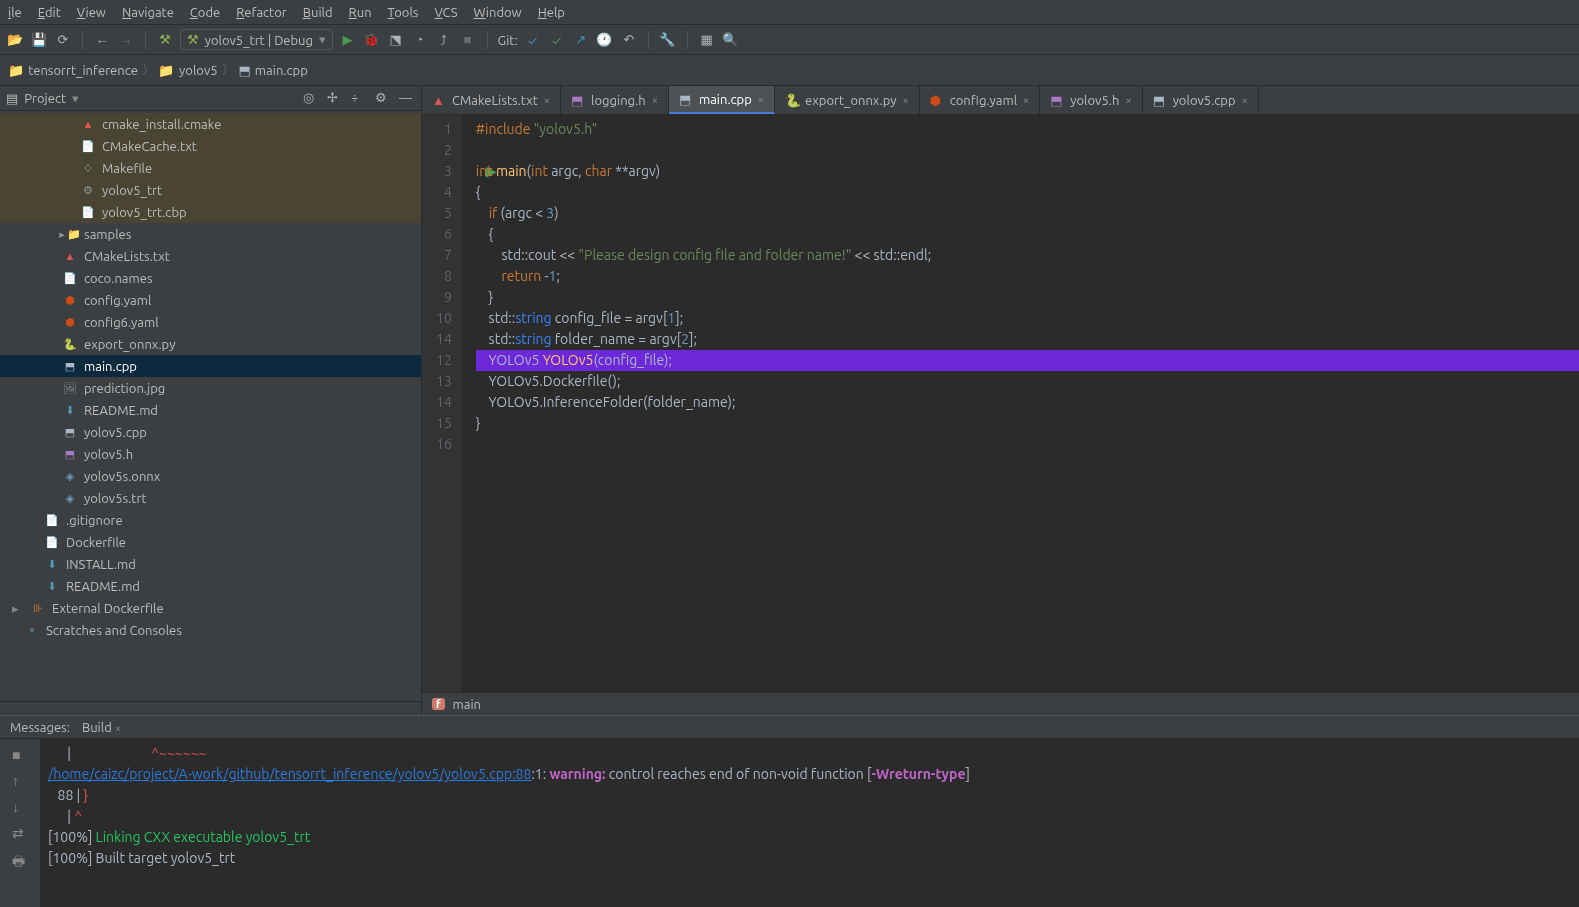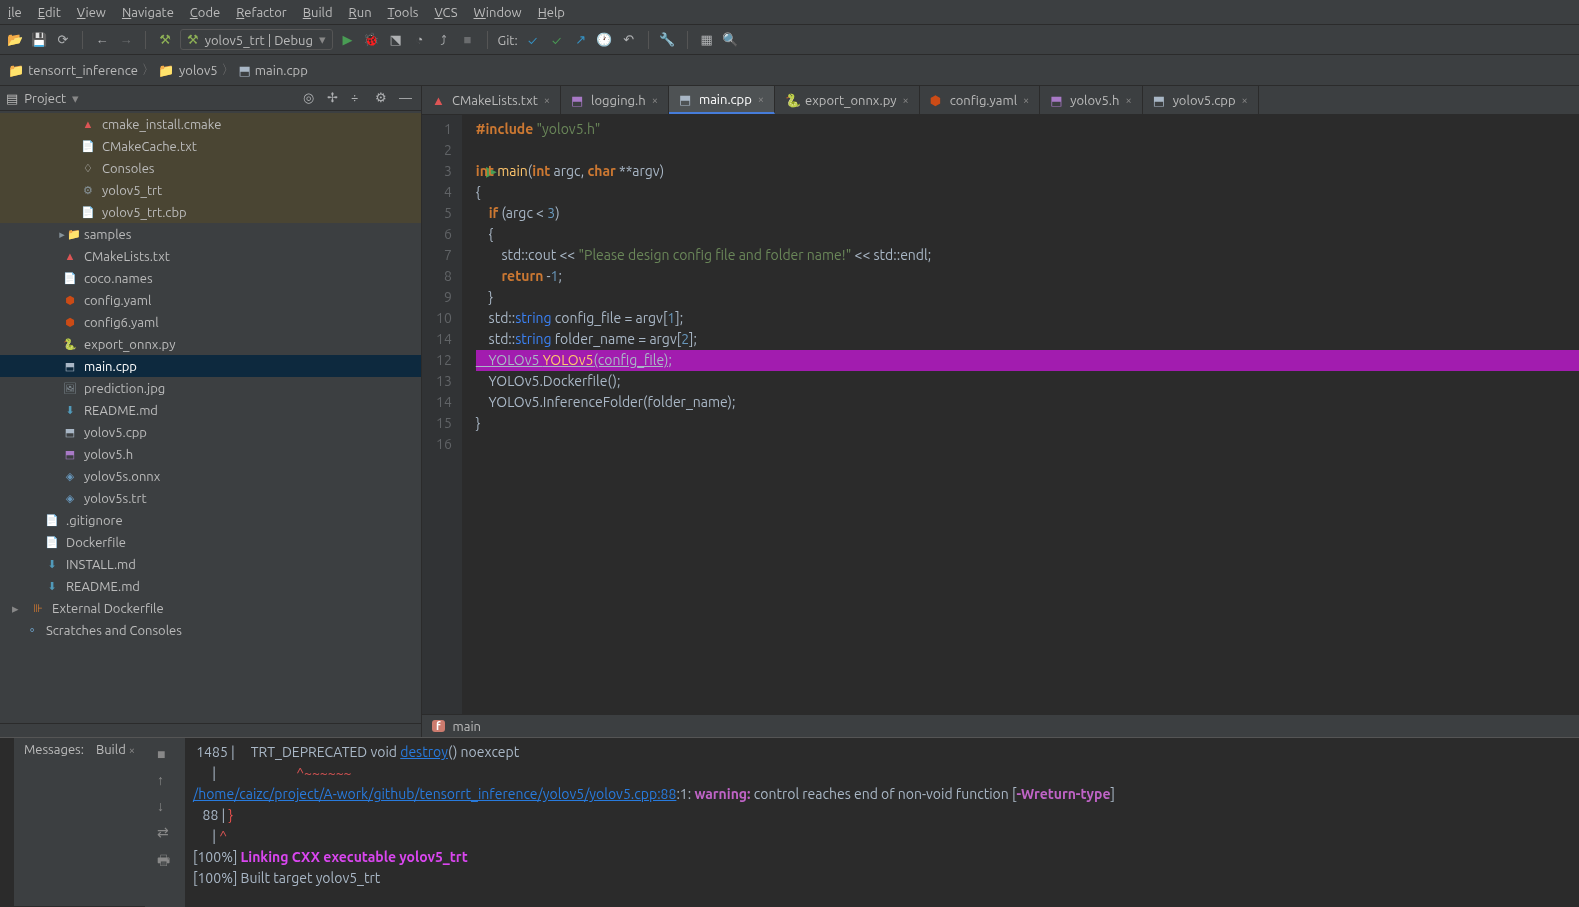--- a/index.html
+++ b/index.html
@@ -34,40 +34,40 @@
 .tab { display:flex; align-items:center; gap:6px; padding:6px 10px; color:#bbb; border-right:1px solid #2b2b2b; cursor:pointer; }
 .tab.active { background:#4e5254; color:#fff; border-bottom:2px solid #467cda; }
 .tab .close { color:#888; font-size:11px; }
 .tab .fi { width:14px; height:14px; }
 .editor { flex:1; display:flex; font-family:"JetBrains Mono","DejaVu Sans Mono",monospace; font-size:14px; overflow:hidden; position:relative; }
 .gutter { background:#313335; color:#606366; text-align:right; padding:4px 10px 4px 14px; user-select:none; }
 .gutter div { height:21px; line-height:21px; }
 .gutter .run-marker { color:#499c54; position:absolute; left:50px; }
 .code { flex:1; padding:4px 0 4px 14px; color:#a9b7c6; position:relative; }
 .code .line { height:21px; line-height:21px; white-space:pre; }
-.code .line.current { background:#a21caf;text-decoration:underline; }
-.kw { color:#cc7832; font-weight:bold; }
+.code .line.current { background:#6d28d9; }
+.kw { color:#cc7832; font-weight:normal; }
 .str { color:#6a8759; }
 .num { color:#6897bb; }
 .fn { color:#ffc66d; }
 .typ { color:#3b82f6; }
 .breadcrumb-bottom { background:#3c3f41; padding:4px 10px; color:#bbb; display:flex; gap:8px; align-items:center; border-top:1px solid #2b2b2b; }
 .fn-badge { background:#cc7b6e; color:#fff; border-radius:3px; padding:0 4px; font-size:11px; font-weight:bold; }
-.bottom-panel { height:170px; background:#2b2b2b; display:flex; border-top:1px solid #555;padding-left:14px; }
+.bottom-panel { height:192px; background:#2b2b2b; display:flex; flex-direction:column; border-top:1px solid #555; }
 .bottom-tabs { background:#3c3f41; padding:4px 10px; display:flex; gap:12px; border-bottom:1px solid #2b2b2b; }
 .bottom-tabs span { color:#bbb; }
 .console { flex:1; display:flex; font-family:"JetBrains Mono",monospace; font-size:14px; }
 .console-gut { width:40px; background:#3c3f41; display:flex; flex-direction:column; align-items:center; gap:10px; padding:8px 0; }
 .console-gut .cic { width:16px; height:16px; color:#888; cursor:pointer; }
 .console-out { flex:1; padding:4px 8px; color:#a9b7c6; overflow:hidden; }
 .console-out .cline { line-height:21px; white-space:pre; }
 .link { color:#287bde; text-decoration:underline; }
 .err { color:#f0524f; }
 .errctx { color:#d25252; }
-.ok { color:#d946ef; font-weight:bold; }
+.ok { color:#22c55e; font-weight:normal; }
 .mag { color:#c064c7; font-weight:bold; }
 .scroll-x { height:14px; background:#3c3f41; border-top:1px solid #2b2b2b; }
 
 .fi-cmake { color:#dd5555; font-weight:bold; }
 .fi-txt { color:#87939a; }
 .fi-py { color:#3572a5; }
 .fi-yaml { color:#cb4b16; }
 .fi-cpp { color:#a9b7c6; }
 .fi-h { color:#a879c6; }
 .fi-folder { color:#87939a; }
@@ -163,21 +163,21 @@
         <div class="tree-item indent-3 hl">
           <span class="fi fi-cmake">▲</span>
           <span>cmake_install.cmake</span>
         </div>
         <div class="tree-item indent-3 hl">
           <span class="fi fi-txt">📄</span>
           <span>CMakeCache.txt</span>
         </div>
         <div class="tree-item indent-3 hl">
           <span class="fi fi-make">♢</span>
-          <span>Consoles</span>
+          <span>Makefile</span>
         </div>
         <div class="tree-item indent-3 hl">
           <span class="fi fi-txt">⚙</span>
           <span>yolov5_trt</span>
         </div>
         <div class="tree-item indent-3 hl">
           <span class="fi fi-txt">📄</span>
           <span>yolov5_trt.cbp</span>
         </div>
         <div class="tree-item indent-2">
@@ -350,21 +350,20 @@
   </div>
   <div class="console">
     <div class="console-gut">
       <span class="cic">■</span>
       <span class="cic">↑</span>
       <span class="cic">↓</span>
       <span class="cic">⇄</span>
       <span class="cic">🖶</span>
     </div>
     <div class="console-out" id="conout">
-        <div class="cline"> 1485 |     TRT_DEPRECATED void <span class="link">destroy</span>() noexcept</div>
         <div class="cline">      |                         <span class="errctx">^~~~~~~</span></div>
         <div class="cline"><span class="link">/home/caizc/project/A-work/github/tensorrt_inference/yolov5/yolov5.cpp:88</span>:1: <span class="mag">warning:</span> control reaches end of non-void function [<span class="mag">-Wreturn-type</span>]</div>
         <div class="cline">   88 | <span class="err">}</span></div>
         <div class="cline">      | <span class="errctx">^</span></div>
         <div class="cline">[100%] <span class="ok">Linking CXX executable yolov5_trt</span></div>
         <div class="cline">[100%] Built target yolov5_trt</div>
       </div>
   </div>
 </div>
 

